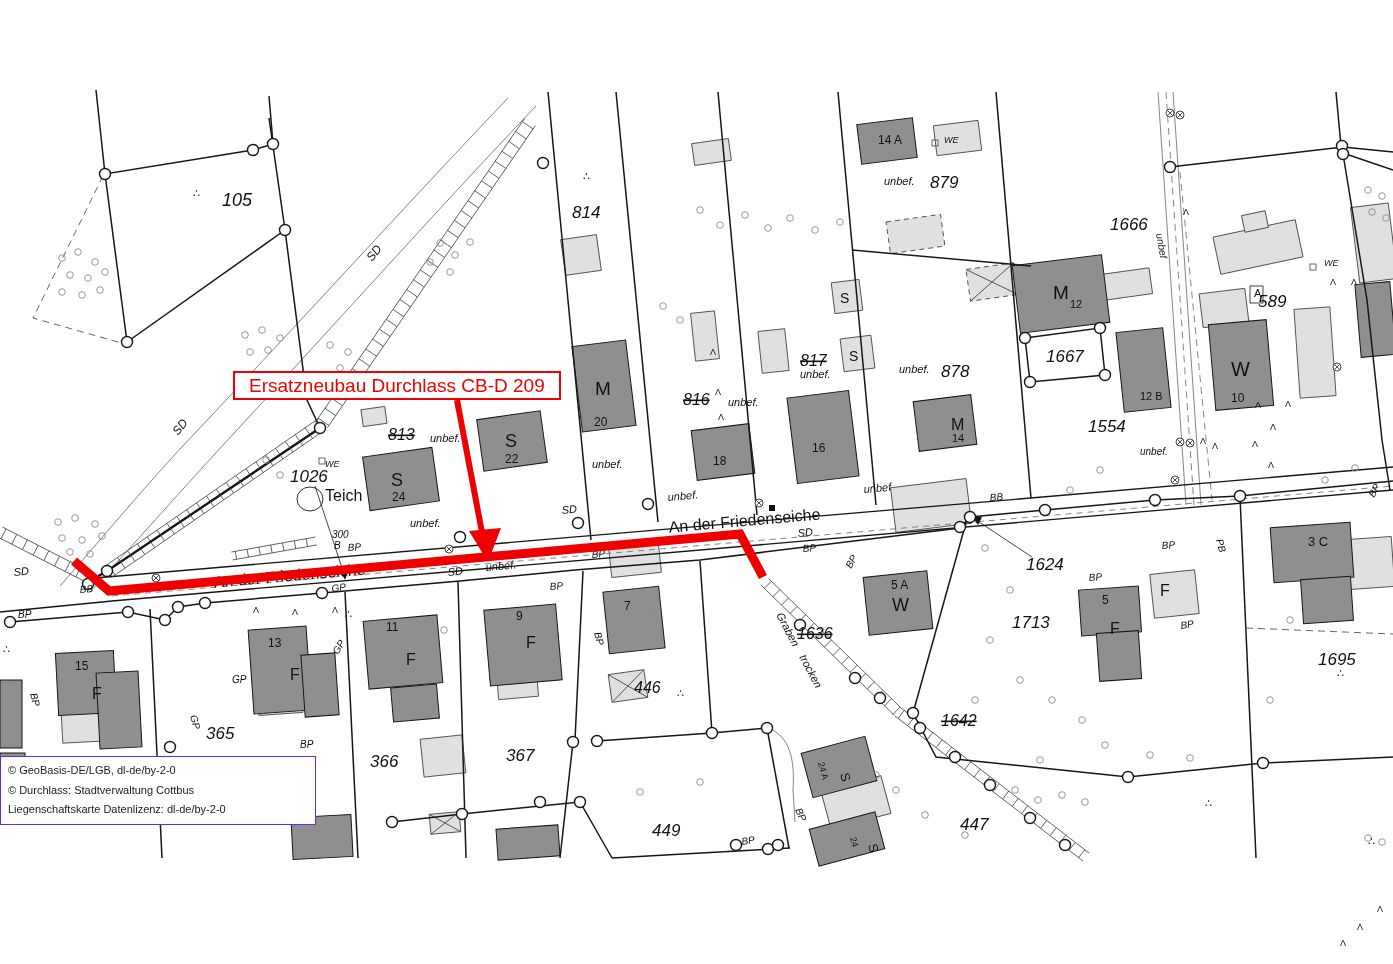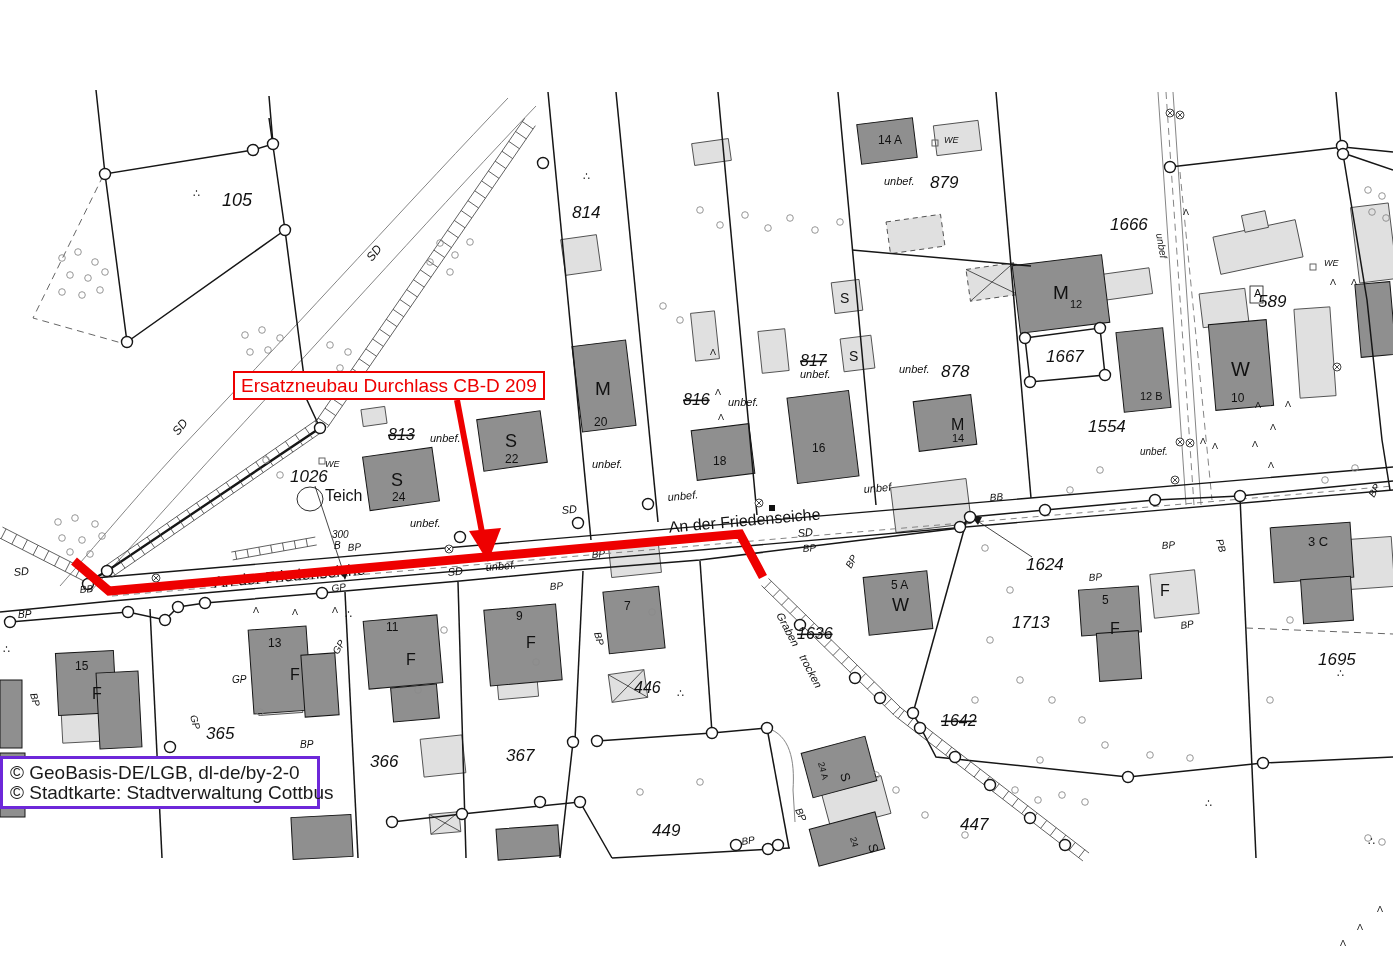--- a/index.html
+++ b/index.html
@@ -1,23 +1,23 @@
 <!DOCTYPE html>
 <html><head>
 <meta charset="utf-8">
 <style>
   html,body{margin:0;padding:0;background:#ffffff;}
   #stage{position:relative;width:1393px;height:964px;background:#ffffff;overflow:hidden;
          font-family:"Liberation Sans",sans-serif;}
   #map{position:absolute;left:0;top:0;}
   .annot-box{position:absolute;left:233px;top:371px;background:#ffffff;border:2px solid #ee0000;
-             color:#ee0000;font-size:19px;line-height:23px;padding:1px 6px;white-space:nowrap;
+             color:#ee0000;font-size:19px;line-height:23px;padding:1px 14px;white-space:nowrap;
              font-family:"Liberation Sans",sans-serif;}
-  .attr-box{position:absolute;left:0px;top:756px;width:300px;background:#ffffff;border:3px solid #6d28d9;
-            color:#1a1a1a;font-size:19px;line-height:19.5px;padding:4px 7px;
+  .attr-box{position:absolute;left:0px;top:756px;width:300px;background:#ffffff;border:1px solid #6d28d9;
+            color:#1a1a1a;font-size:11px;line-height:19.5px;padding:4px 7px;
             font-family:"Liberation Sans",sans-serif;}
   .attr-box div{white-space:nowrap;}
   text{font-family:"Liberation Sans",sans-serif;fill:#111;}
 </style>
 </head>
 <body>
 
 <div id="stage">
 
   <svg id="map" width="1393" height="964" viewBox="0 0 1393 964">
@@ -576,15 +576,16 @@
       <polyline points="74,561 109,591 740,534 763,577" fill="none" stroke="#ee0000" stroke-width="9" stroke-linejoin="miter"></polyline>
       <line x1="457" y1="400" x2="484" y2="543" stroke="#ee0000" stroke-width="6"></line>
       <polygon points="488,562 469,531 501,528" fill="#ee0000"></polygon>
     </g>
   </svg>
 
   <div class="annot-box">Ersatzneubau Durchlass CB-D 209</div>
 
   <div class="attr-box">
     <div>© GeoBasis-DE/LGB, dl-de/by-2-0</div>
-    <div>© Stadtkarte: Stadtverwaltung Cottbus</div>
+    <div>© Durchlass: Stadtverwaltung Cottbus</div>
+    <div>Liegenschaftskarte Datenlizenz: dl-de/by-2-0</div>
   </div>
 </div>
 
 </body></html>

